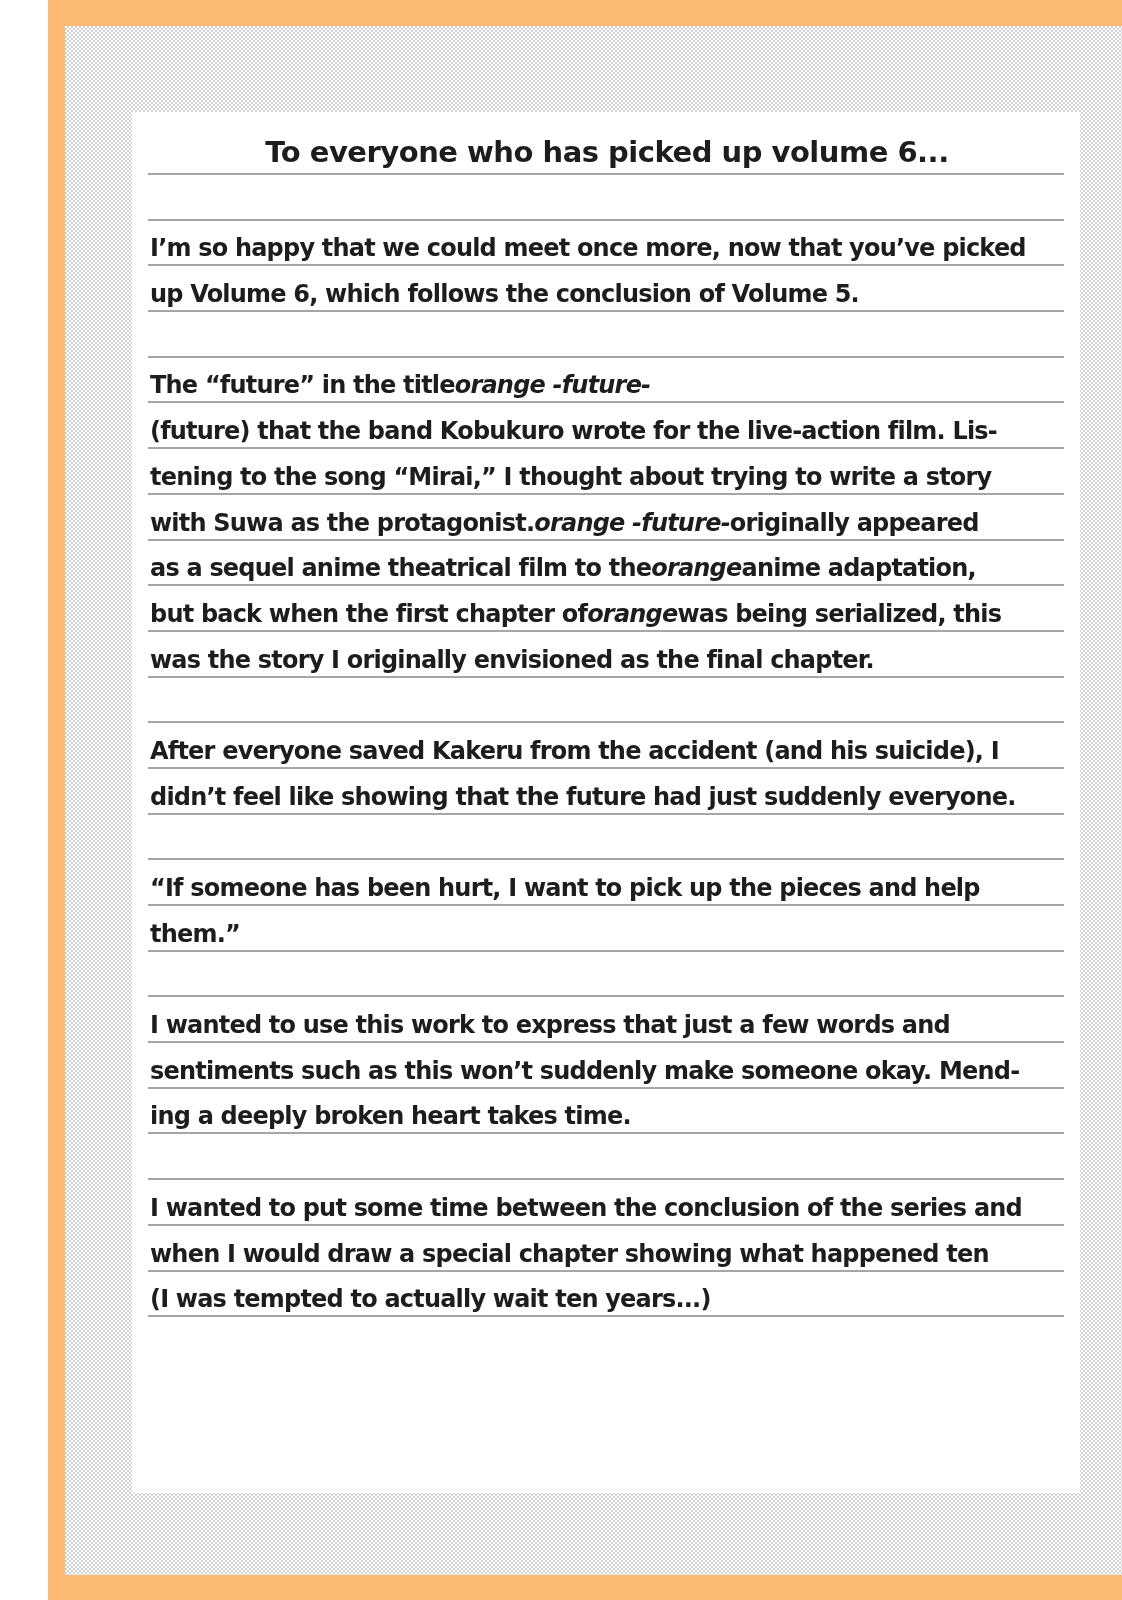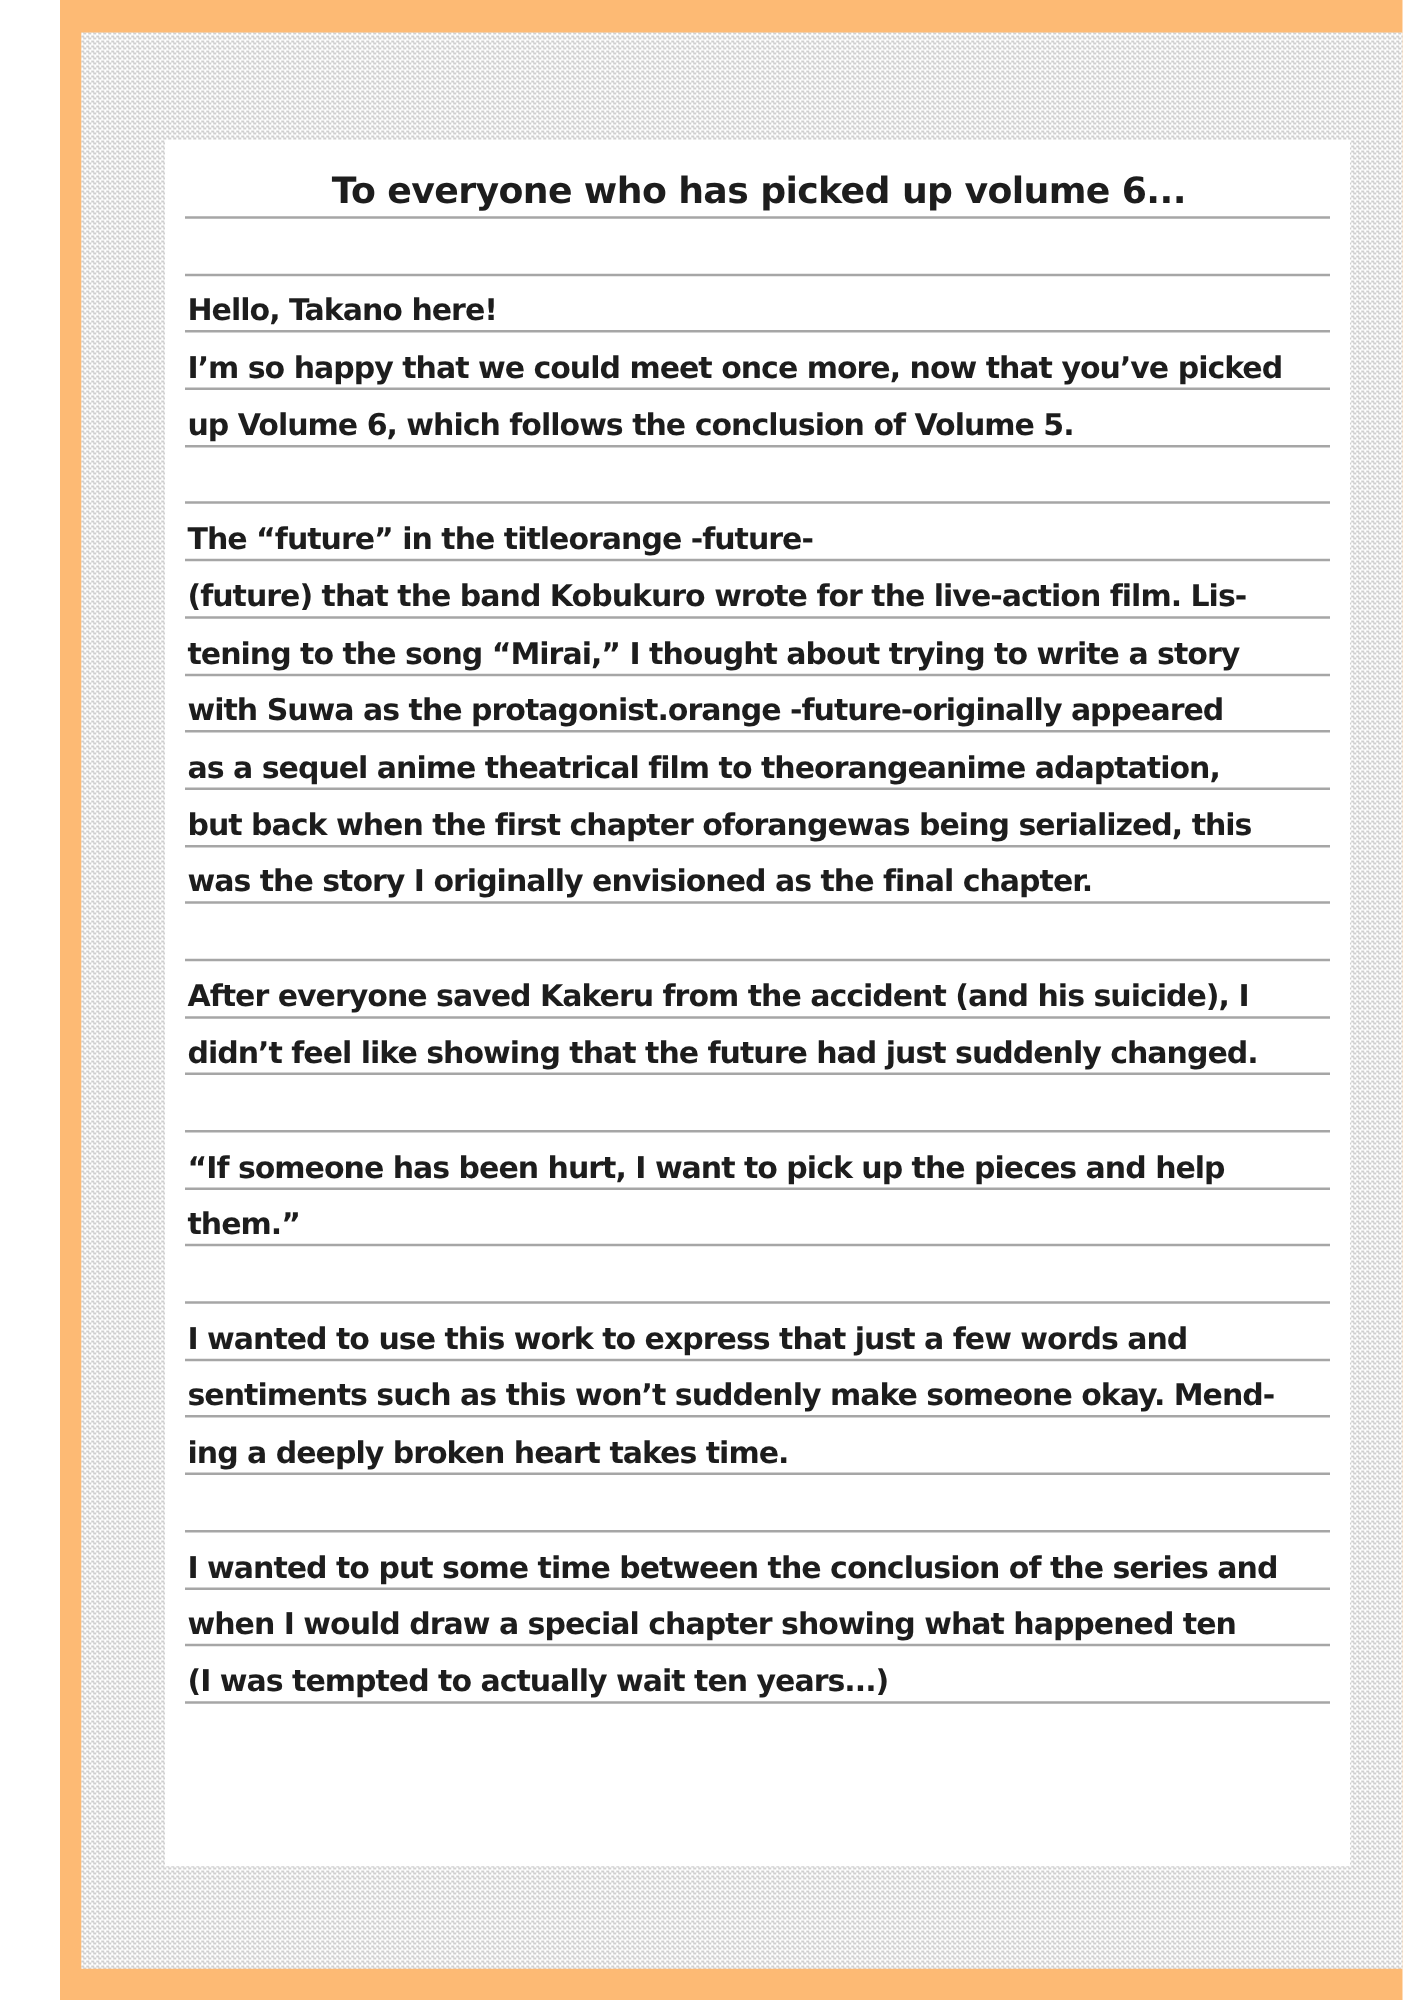--- a/index.html
+++ b/index.html
@@ -55,39 +55,37 @@
     white-space: nowrap;
   }
   .row.title-row {
     height: 63px;
     justify-content: center;
     font-size: 29px;
     letter-spacing: -0.5px;
     padding-bottom: 4px;
   }
   .row .italic {
+    font-style: italic;
   }
   .row span {
     display: inline-block;
   }
 </style>
 </head>
 <body>
 
 <div class="canvas">
   <div class="tone-frame">
     <div class="note-page">
       <div class="rows">
           <div class="row title-row">
             <span>To everyone who has picked up volume 6...</span>
           </div>
           <div class="row"></div>
-          <div class="row">
-            <span>Hello, Takano here!</span>
-          </div>
           <div class="row">
             <span>I’m so happy that we could meet once more, now that you’ve picked</span>
           </div>
           <div class="row">
             <span>up Volume 6, which follows the conclusion of Volume 5.</span>
           </div>
           <div class="row"></div>
           <div class="row">
             <span>The “future” in the title </span>
             <span class="italic">orange -future-</span>
@@ -114,21 +112,21 @@
             <span> was being serialized, this</span>
           </div>
           <div class="row">
             <span>was the story I originally envisioned as the final chapter.</span>
           </div>
           <div class="row"></div>
           <div class="row">
             <span>After everyone saved Kakeru from the accident (and his suicide), I</span>
           </div>
           <div class="row">
-            <span>didn’t feel like showing that the future had just suddenly changed.</span>
+            <span>didn’t feel like showing that the future had just suddenly everyone.</span>
           </div>
           <div class="row"></div>
           <div class="row">
             <span>“If someone has been hurt, I want to pick up the pieces and help</span>
           </div>
           <div class="row">
             <span>them.”</span>
           </div>
           <div class="row"></div>
           <div class="row">

